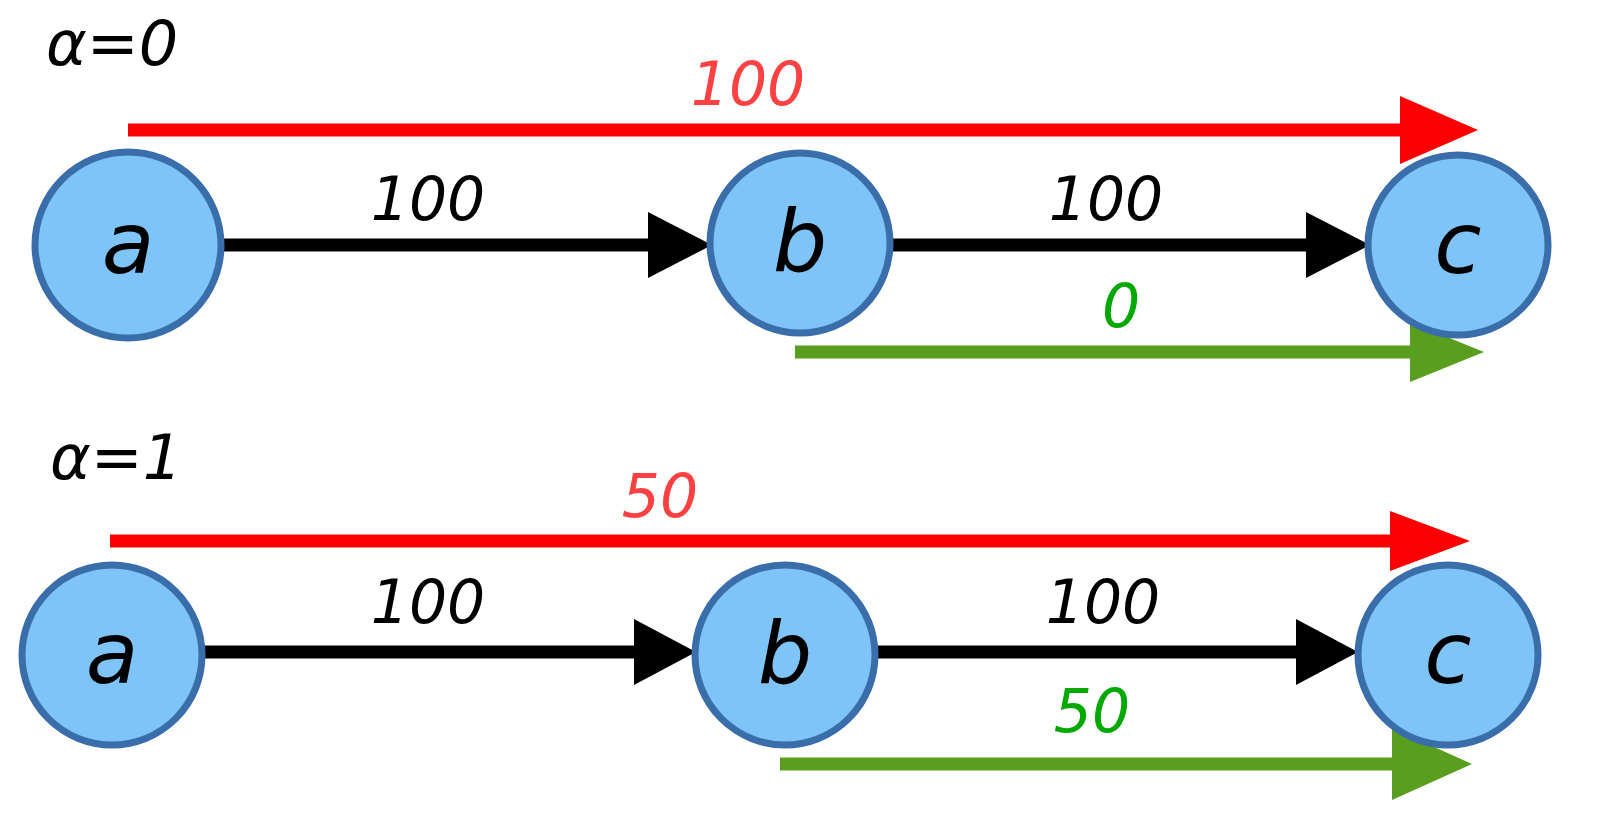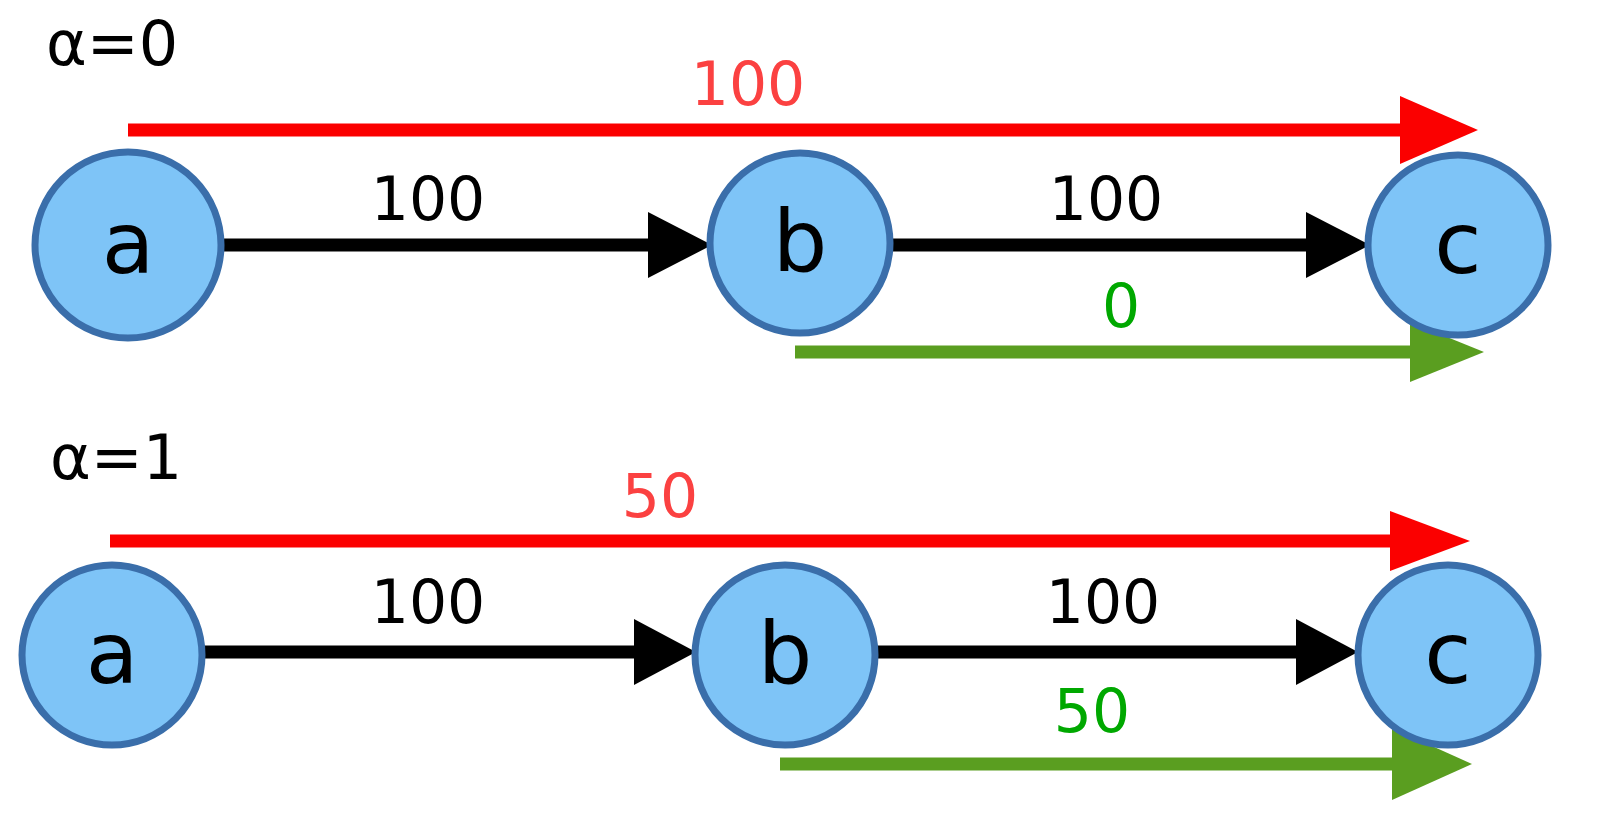--- a/index.html
+++ b/index.html
@@ -11,20 +11,21 @@
     width: 1610px;
     height: 823px;
     overflow: hidden;
     font-family: "DejaVu Sans", sans-serif;
   }
   #figure {
     position: relative;
     width: 1610px;
     height: 823px;
     background: #ffffff;
+    font-style: italic;
   }
   svg.diagram {
     display: block;
     width: 1610px;
     height: 823px;
   }
   .node-circle {
     fill: #7ec4f7;
     stroke: #3a6eaa;
     stroke-width: 7;

